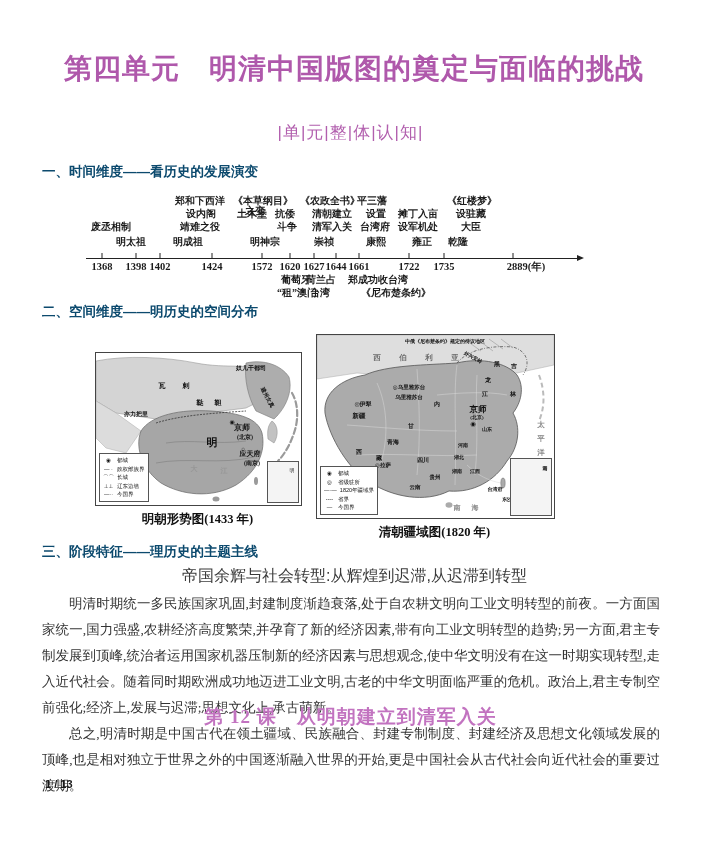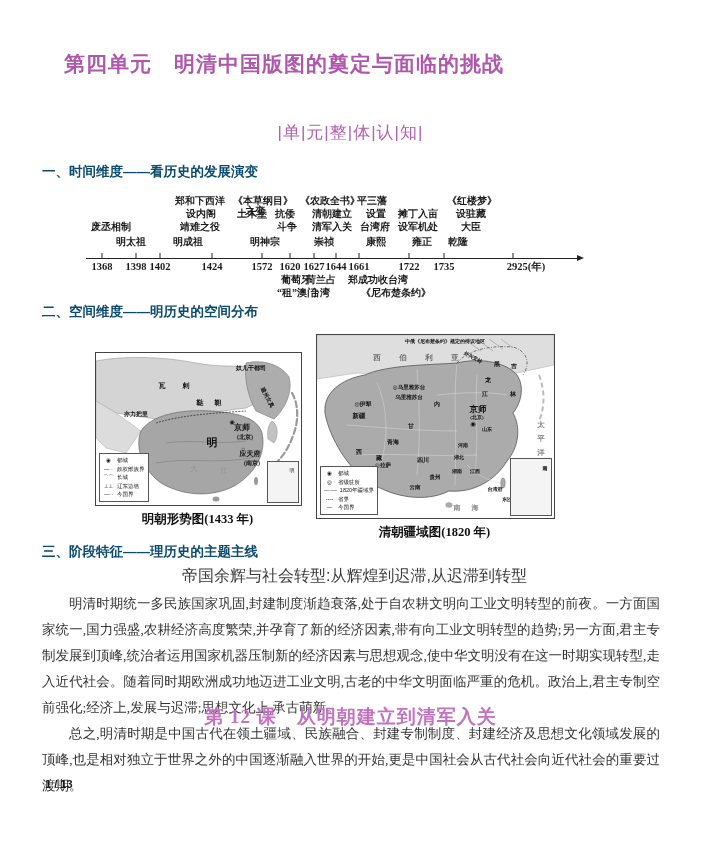--- a/index.html
+++ b/index.html
@@ -1,18 +1,18 @@
 <!DOCTYPE html>
 <html><head>
 <meta charset="utf-8">
 <style>
   html,body{margin:0;padding:0;background:#fff;}
   .page{position:relative;width:701px;height:842px;margin:0 auto;background:#fff;overflow:hidden;
         font-family:"Liberation Sans",sans-serif;color:#222;}
-  .unit-title{position:absolute;top:50px;left:64px;font-size:21px;font-weight:700;color:#af58ab;letter-spacing:1px;}
+  .unit-title{position:absolute;top:50px;left:64px;font-size:28px;font-weight:700;color:#af58ab;letter-spacing:1px;}
   .banner{position:absolute;top:121px;left:0;width:100%;text-align:center;font-size:17px;color:#b25fae;letter-spacing:1px;}
   .sec-head{position:absolute;left:42px;font-size:13.5px;font-weight:700;color:#0c4a6e;}
   .sec1{top:163px}.sec2{top:303px}.sec3{top:543px}
   
   .timeline{position:absolute;top:192px;left:58px;width:612px;height:115px;
             font-family:"Liberation Serif","DejaVu Serif",serif;}
   .tl{position:absolute;transform:translateX(-50%);white-space:nowrap;font-size:10px;font-weight:700;color:#1b1b1b;line-height:1;}
   .tl.yr{font-size:10.5px;}
   .tl-axis{position:absolute;top:66px;left:28px;width:492px;height:1px;background:#222;}
   .tl-arrow{position:absolute;top:63px;left:519px;width:0;height:0;border-left:7px solid #222;border-top:3.5px solid transparent;border-bottom:3.5px solid transparent;}
@@ -90,21 +90,21 @@
       <span class="tl yr" style="left: 78px; top: 70px;">1398</span>
       <span class="tl yr" style="left: 102px; top: 70px;">1402</span>
       <span class="tl yr" style="left: 154px; top: 70px;">1424</span>
       <span class="tl yr" style="left: 204px; top: 70px;">1572</span>
       <span class="tl yr" style="left: 232px; top: 70px;">1620</span>
       <span class="tl yr" style="left: 256px; top: 70px;">1627</span>
       <span class="tl yr" style="left: 278px; top: 70px;">1644</span>
       <span class="tl yr" style="left: 301px; top: 70px;">1661</span>
       <span class="tl yr" style="left: 351px; top: 70px;">1722</span>
       <span class="tl yr" style="left: 386px; top: 70px;">1735</span>
-      <span class="tl yr" style="left: 468px; top: 70px;">2925(年)</span>
+      <span class="tl yr" style="left: 468px; top: 70px;">2889(年)</span>
       <span class="tl" style="left: 238px; top: 83px;">葡萄牙</span>
       <span class="tl" style="left: 263px; top: 83px;">荷兰占</span>
       <span class="tl" style="left: 320px; top: 83px;">郑成功收台湾</span>
       <span class="tl" style="left: 239px; top: 96px;">“租”澳门</span>
       <span class="tl" style="left: 262px; top: 96px;">台湾</span>
       <span class="tl" style="left: 338px; top: 96px;">《尼布楚条约》</span>
       <div class="tick" style="left: 44px;"></div>
       <div class="tick" style="left: 78px;"></div>
       <div class="tick" style="left: 102px;"></div>
       <div class="tick" style="left: 154px;"></div>

